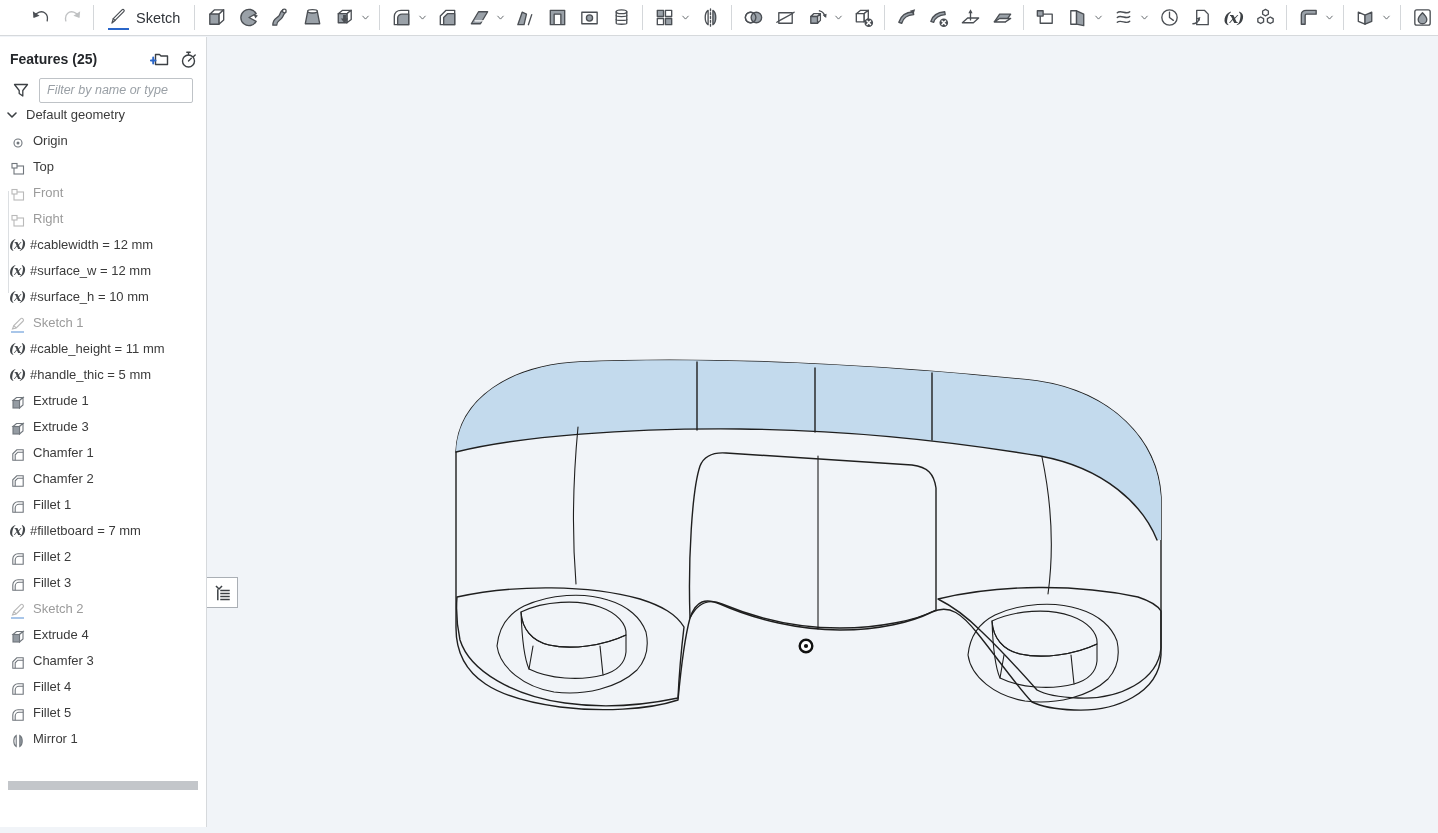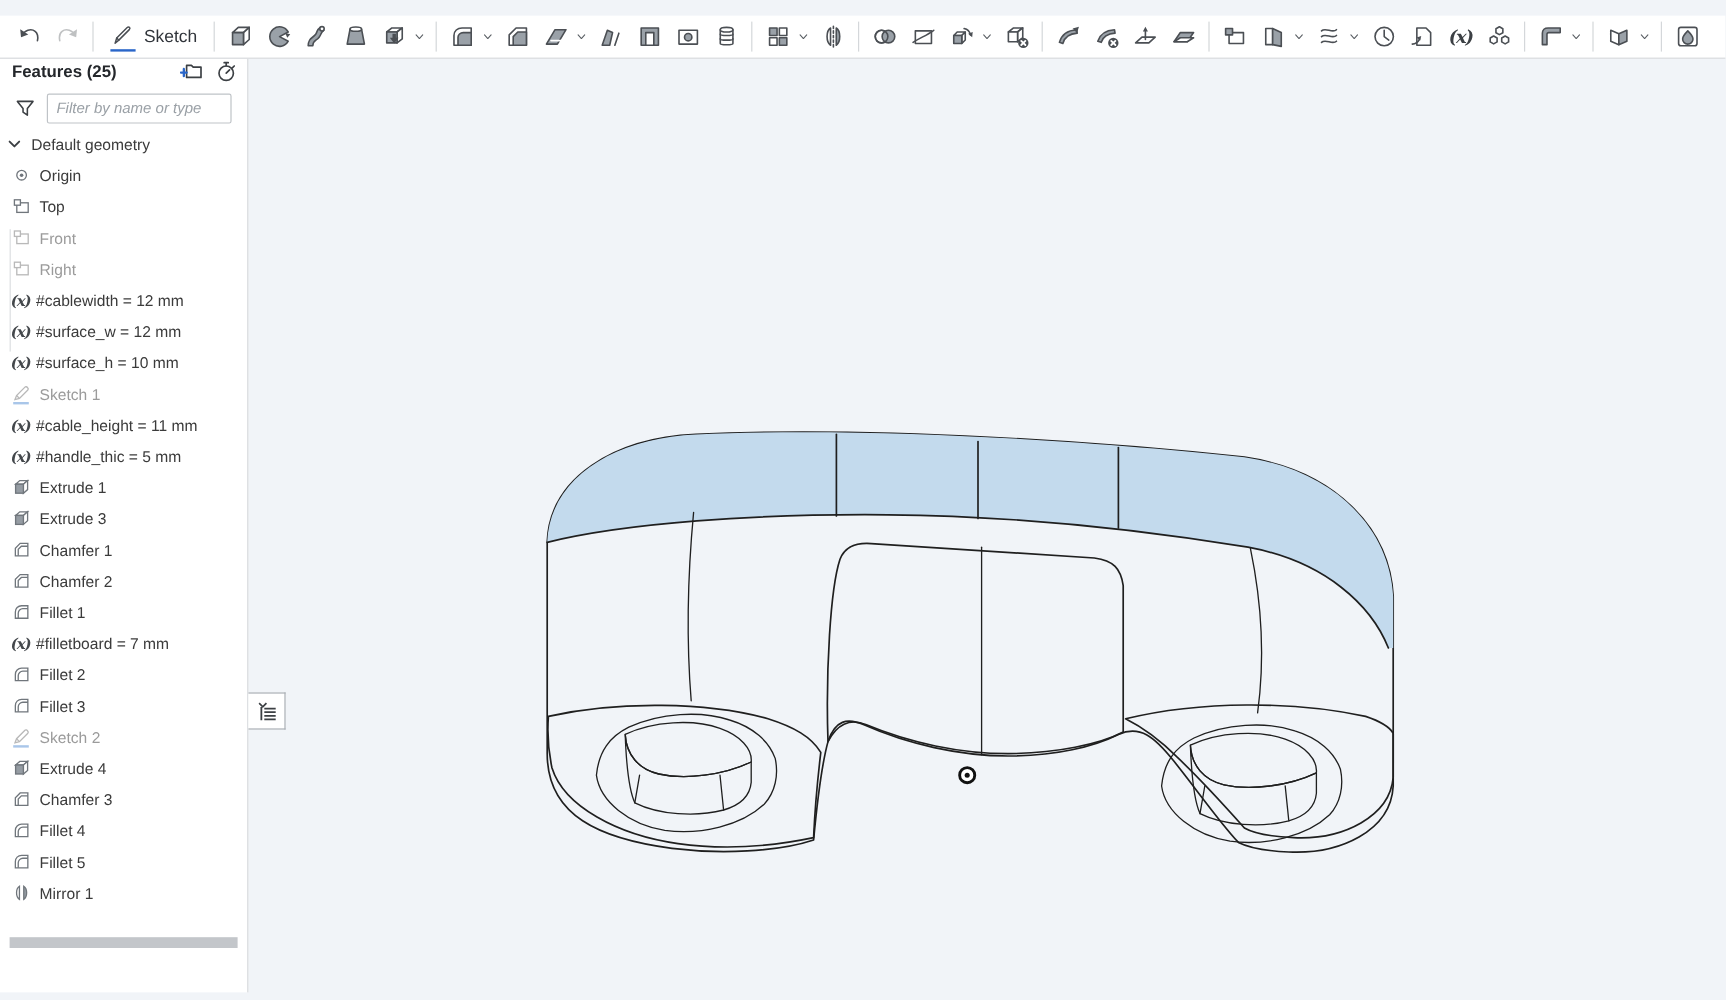--- a/index.html
+++ b/index.html
@@ -1,21 +1,21 @@
 <!DOCTYPE html>
 <html style="--accent: #2a66c9; --canvas: #f1f4f8; --edge: #1f1f1f; --text: #3b3b3b; --muted: #9b9b9b; --face-light: #c3daed; --face-mid: #a9c7e0; --face-dark: #7796aa; --face-boss-top: #8ea9bc; --face-boss-side: #c9e1f2;"><head>
 <meta charset="utf-8">
 <style>
   html,body{margin:0;padding:0}
   body{width:1438px;height:833px;overflow:hidden;background:var(--canvas,#f1f4f8);
        font-family:"Liberation Sans",sans-serif;position:relative}
 
   
-  #toolbar{position:absolute;top:13px;left:0;width:1438px;height:36px;background:#fff;
-           border-bottom:1px solid #d6d9dc;display:flex;align-items:center;padding-left:8px;
+  #toolbar{position:absolute;top:0;left:0;width:1438px;height:36px;background:#fff;
+           border-bottom:1px solid #d6d9dc;display:flex;align-items:center;padding-left:24px;
            z-index:5;box-sizing:border-box;white-space:nowrap}
   .tb-icon{width:24px;height:24px;margin:0 4px;display:inline-flex;align-items:center;
            justify-content:center;cursor:pointer;flex:none}
   .tb-icon svg{width:23px;height:23px}
   .tb-icon svg *{stroke:#4b4f54;stroke-width:1.4;fill:none;stroke-linejoin:round;stroke-linecap:round}
   .tb-icon svg .f{fill:#9aa1a8}
   .tb-icon svg .w{fill:#fff}
   .tb-icon svg .d{fill:#4b4f54;stroke:none}
   .tb-icon.disabled{opacity:.35}
   .tb-chev{width:14px;height:24px;display:inline-flex;align-items:center;justify-content:center;
@@ -42,21 +42,21 @@
   .hicon svg .acc{stroke:var(--accent,#2a66c9);stroke-width:1.9}
   #pfilter{height:30px;display:flex;align-items:center;padding:2px 6px 0 12px}
   #funnel{width:18px;height:18px;margin-right:9px;cursor:pointer}
   #funnel svg{width:18px;height:18px}
   #funnel svg path{stroke:#3c4044;stroke-width:1.3;fill:#fff;stroke-linejoin:round}
   #filter-input{width:154px;height:25px;border:1px solid #bfc3c7;border-radius:2px;
                 font:italic 12.5px "Liberation Sans",sans-serif;color:#555;padding:0 7px;outline:none;box-sizing:border-box}
   #filter-input::placeholder{color:#9aa0a6;font-style:italic}
   #ptree{position:relative;padding-top:2px}
   #guide{position:absolute;left:8px;top:86px;width:1px;height:102px;background:#dcdfe2}
-  .frow{height:26px;display:flex;align-items:center;font-size:13px;color:var(--text,#3b3b3b);
+  .frow{height:26px;display:flex;align-items:flex-start;font-size:13px;color:var(--text,#3b3b3b);
         padding-left:9px;cursor:pointer}
   .frow.group{padding-left:4px;font-size:13px}
   .frow.child{}
   .frow.muted{color:var(--muted,#9b9b9b)}
   .gchev{width:16px;height:16px;margin-right:6px;flex:none}
   .gchev svg{width:16px;height:16px}
   .gchev svg path{stroke:#3c4044;stroke-width:1.6;fill:none;stroke-linecap:round;stroke-linejoin:round}
   .ti{width:17px;height:19px;margin-right:7px;flex:none;display:flex;flex-direction:column;align-items:center;justify-content:center}
   .ti svg{width:16px;height:16px}
   .ti .s{fill:none;stroke:#70767c;stroke-width:1.1}

